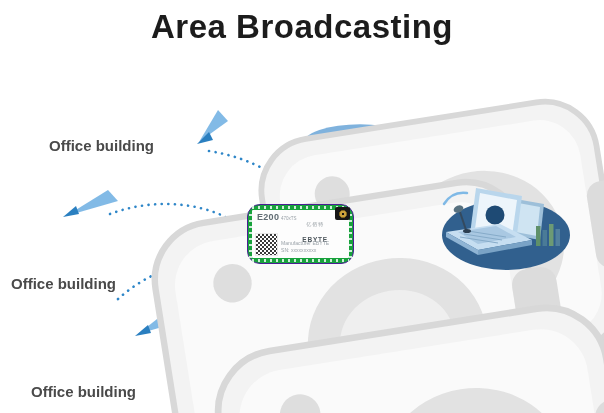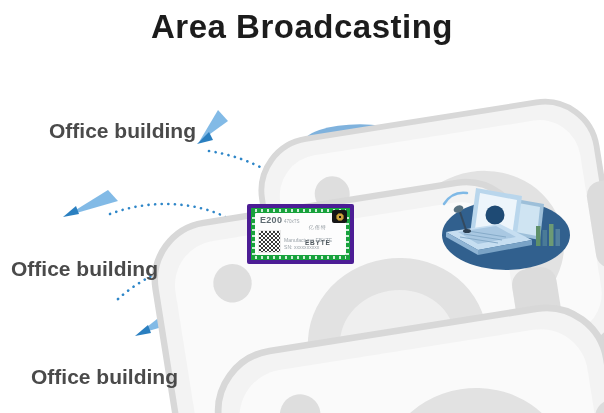--- a/index.html
+++ b/index.html
@@ -1,28 +1,28 @@
 <!DOCTYPE html>
 <html><head>
 <meta charset="utf-8">
 <style>
   html,body{margin:0;padding:0;background:#fff;}
   body{width:604px;height:413px;overflow:hidden;font-family:"Liberation Sans",sans-serif;}
   .canvas{position:relative;width:547px;height:413px;background:#ffffff;}
   .title{position:absolute;top:8px;left:0;width:604px;text-align:center;
          font-size:33px;font-weight:700;color:#1c1c1c;letter-spacing:.5px;}
   .scene{position:absolute;left:0;top:0;}
-  .node-label{position:absolute;font-size:21px;font-weight:700;color:#4a4a4a;white-space:nowrap;}
+  .node-label{position:absolute;font-size:15px;font-weight:700;color:#4a4a4a;white-space:nowrap;margin-top:18px;}
   .lbl-office-top{left:49px;top:119px;}
   .lbl-office-mid{left:11px;top:257px;}
   .lbl-office-bot{left:31px;top:365px;}
   .lbl-room{left:437px;top:268px;}
   
   .module{position:absolute;left:247px;top:204px;width:107px;height:60px;
-          background:#18a23c;border:4px solid #4c1d95;border-radius:2px;box-sizing:border-box;}
+          background:#18a23c;border:1px solid #4c1d95;border-radius:13px;box-sizing:border-box;}
   .pins-h{position:absolute;left:4px;right:4px;height:3px;
           background:repeating-linear-gradient(90deg,#cfeeda 0 2px,transparent 2px 6px);}
   .pins-top{top:1px;} .pins-bottom{bottom:1px;}
   .pins-v{position:absolute;top:5px;bottom:5px;width:3px;
           background:repeating-linear-gradient(0deg,#cfeeda 0 2px,transparent 2px 6px);}
   .pins-left{left:1px;} .pins-right{right:1px;}
   .module-label{position:absolute;left:4px;right:4px;top:5px;bottom:5px;background:#fdfdfd;border-radius:1px;}
   .module-row1{position:absolute;left:5px;right:4px;top:3px;display:flex;align-items:flex-start;}
   .model{font-size:9px;font-weight:700;color:#5f6b72;letter-spacing:.3px;line-height:1;}
   .model-suffix{font-size:6px;transform:scale(.75);transform-origin:left top;color:#9aa2a8;margin-left:2px;margin-top:3px;line-height:1;}

